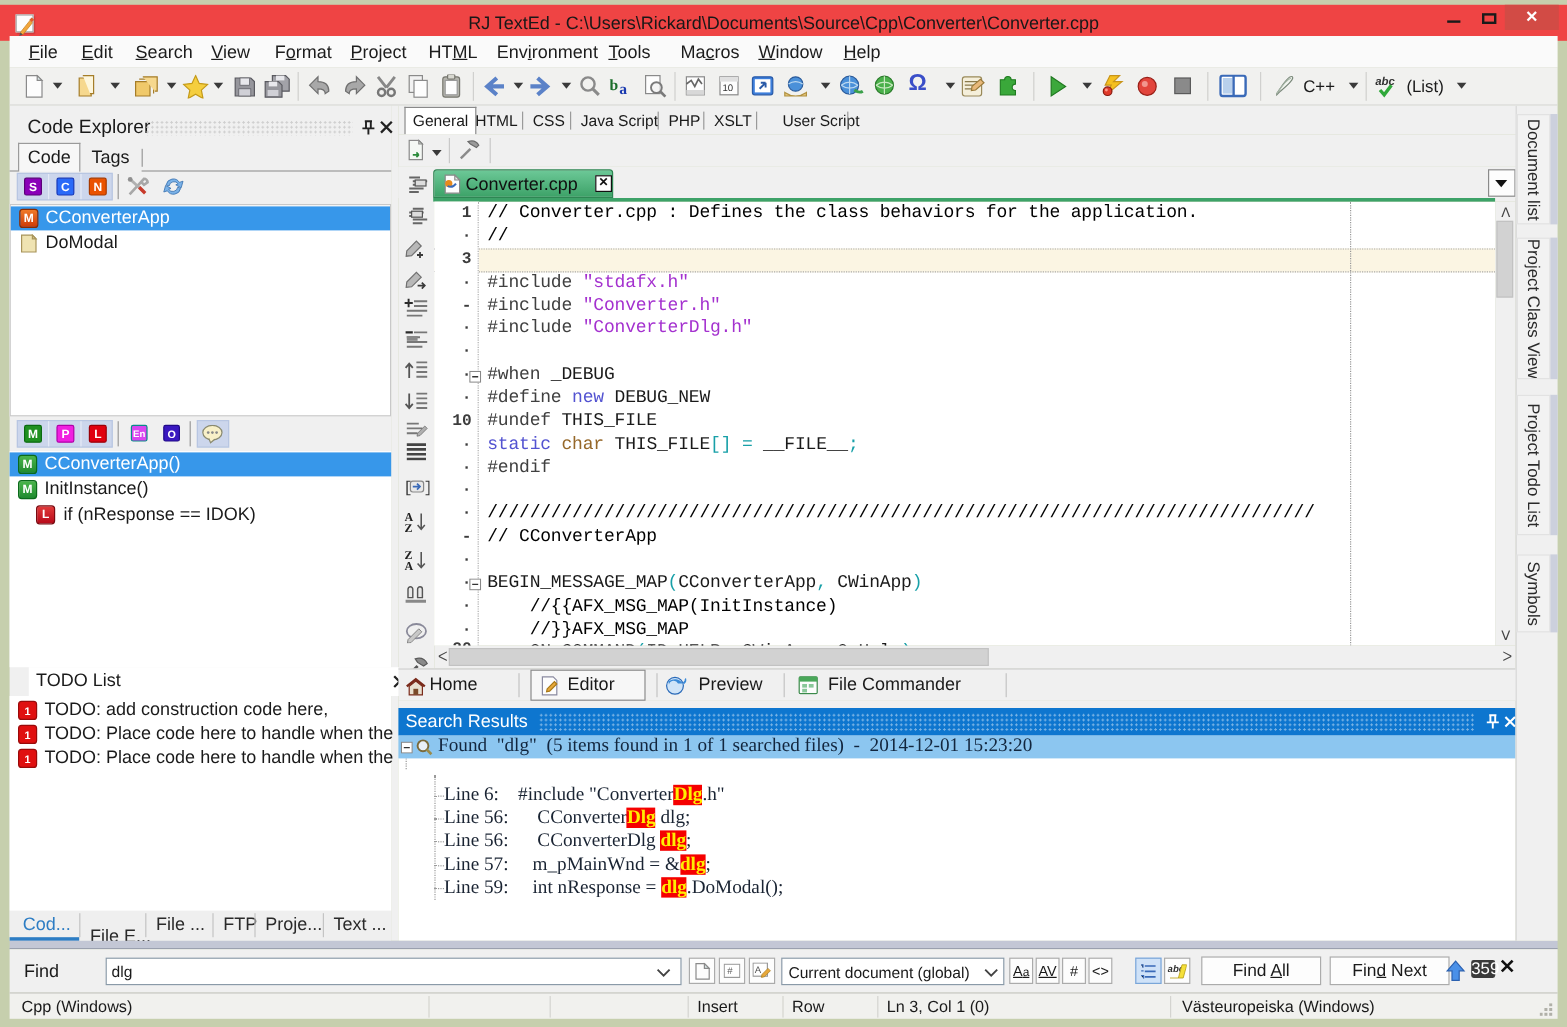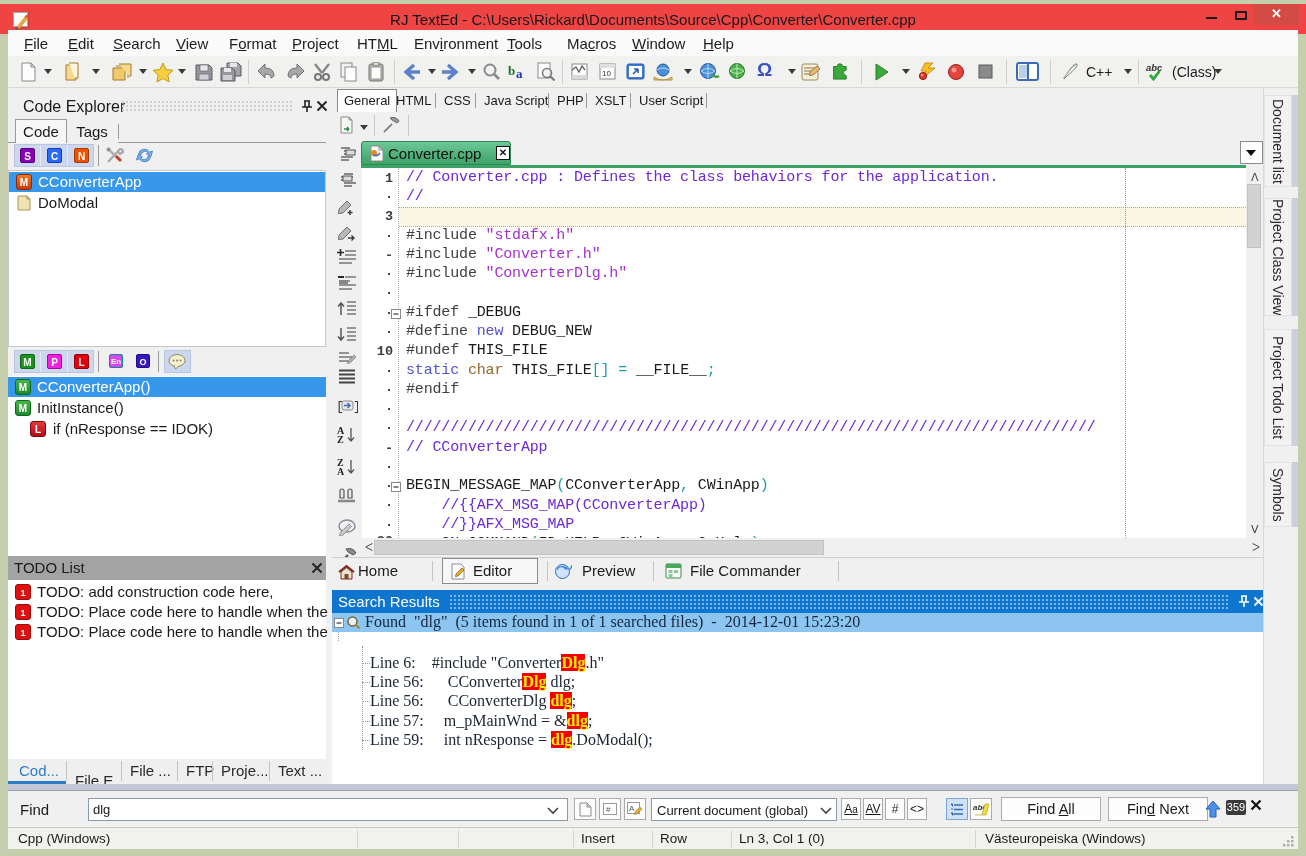--- a/index.html
+++ b/index.html
@@ -40,21 +40,21 @@
 #edtoolbar{position:absolute;left:332px;top:112px;width:932px;height:27px;background:#f0f0f0}
 #tabrow{position:absolute;left:332px;top:139px;width:932px;height:26px;background:#f0f0f0}
 #filetab{position:absolute;left:361px;top:141px;width:150px;height:24px;background:linear-gradient(#6cc897,#3da268);border:1px solid #2e8653;border-radius:3px 3px 0 0}
 #filetab .txt{position:absolute;left:26px;top:3px;font-size:15px;color:#101010}
 #filetab .close{position:absolute;left:134px;top:4px;width:14px;height:14px;background:#fff;border:1.5px solid #111;font-size:10px;line-height:11px;text-align:center;color:#111;font-weight:bold}
 #greenline{position:absolute;left:361px;top:165px;width:885px;height:3px;background:#3da268}
 #editor{position:absolute;left:362px;top:168px;width:884px;height:370px;background:#fff;overflow:hidden}
 #gutter{position:absolute;left:362px;top:168px;width:37px;height:370px;background:#fff;border-right:1px dotted #b0b0b0}
 .lnum{position:absolute;right:6px;font-family:"Liberation Mono",monospace;font-size:13.5px;font-weight:bold;color:#3c3c3c;width:30px;text-align:right}
 #code{position:absolute;left:406px;top:168px;font-family:"Liberation Mono",monospace;font-size:15px;letter-spacing:-0.16px;line-height:19.27px;white-space:pre;color:#1a1a1a}
-.cg{color:#6d28d9}.co{color:#404040}.cs{color:#a431cf}.ck{color:#5353d1}.ct{color:#18a0a8}.cb{color:#96682a}
+.cg{color:#000000}.co{color:#404040}.cs{color:#a431cf}.ck{color:#5353d1}.ct{color:#18a0a8}.cb{color:#96682a}
 #curline{position:absolute;left:362px;top:207px;width:884px;height:20px;background:#fbf5e3;border-top:1px dotted #aaa;border-bottom:1px dotted #aaa}
 #marginline{position:absolute;left:1125px;top:168px;width:1px;height:370px;border-left:1px dotted #999}
 
 .sb{position:absolute;background:#f0f0f0}
 .sbthumb{position:absolute;background:#d2d2d2;border:1px solid #c2c2c2}
 .arr{position:absolute;font-size:11px;color:#444;font-family:"Liberation Sans",sans-serif}
 
 #btabs{position:absolute;left:332px;top:557px;width:932px;height:27px;background:#f0f0f0;border-top:1px solid #d0d0d0}
 
 #sr{position:absolute;left:332px;top:590px;width:931px;height:194px;background:#fff}
@@ -247,21 +247,21 @@
       <path d="M4 16 q10 -16 13 -14 q2 2 -10 12 l-3 3 z" fill="#f2f5f0" stroke="#7a887a"></path>
       <path d="M4 16 q8 -12 12 -13" fill="none" stroke="#a8b8a8"></path>
     </svg>
  <div class="tlabel" style="left:1086px">C++</div>
  <div class="dd" style="left:1124px"></div>
  <div class="tsep" style="left:1138px"></div>
  <svg class="ti" style="left:1146px" width="22" height="20">
       <text x="0" y="9" font-size="9.5" font-style="italic" font-weight="bold" fill="#333" font-family="Liberation Sans">abc</text>
       <path d="M4 13 l3.5 4 6 -8" stroke="#2fa83a" stroke-width="2.8" fill="none"></path>
     </svg>
- <div class="tlabel" style="left:1172px">(Class)</div>
+ <div class="tlabel" style="left:1172px">(List)</div>
  <div class="dd" style="left:1214px"></div>
 </div>
 <div id="leftpanel"></div>
 <div style="position:absolute;left:326px;top:88px;width:6px;height:696px;background:#f0f0f0"></div>
 <div style="position:absolute;left:332px;top:584px;width:931px;height:6px;background:#f0f0f0"></div>
 <div id="ce-head">
  <span style="position:absolute;left:15px;top:3px;font-size:16px;color:#1a1a1a">Code Explorer</span>
  <div class="hatch" style="position:absolute;left:113px;top:5px;width:173px;height:13px"></div>
  <svg style="position:absolute;left:292px;top:4px" width="14" height="15">
       <path d="M4 2 h6 M5 2 v6 h-3 l10 0 h-3 v-6 M7 8 v5" stroke="#222" stroke-width="1.6" fill="none"></path>
@@ -336,21 +336,21 @@
     </div>
  <div class="trow" style="top:22px">
       <div class="ticon" style="background:linear-gradient(#4ab54a,#1f8a2f);border:1px solid #0a6a1a">M</div>
       <span class="tlabeltxt">InitInstance()</span>
     </div>
  <div class="trow" style="top:43px">
       <div class="ticon" style="left:22px;background:linear-gradient(#e23a3a,#b80a1a);border:1px solid #7a0a10">L</div>
       <span class="tlabeltxt" style="left:45px">if (nResponse == IDOK)</span>
     </div>
 </div>
-<div id="todo-head" style="position:absolute;left:8px;top:556px;width:318px;height:24px;background:#a3a3a3">
+<div id="todo-head" style="position:absolute;left:24px;top:556px;width:318px;height:24px;background:#ffffff">
  <span style="position:absolute;left:6px;top:3px;font-size:15px">TODO List</span>
  <svg style="position:absolute;left:303px;top:6px" width="13" height="13">
       <path d="M1.5 1.5 l9 9 M10.5 1.5 l-9 9" stroke="#222" stroke-width="1.9"></path>
     </svg>
 </div>
 <div class="tree" style="left:8px;top:580px;width:318px;height:179px;border:none">
  <div class="trow" style="top:2px">
       <div class="ticon" style="background:#e01010;border:1px solid #9a0a0a;font-size:9px">1</div>
       <span class="tlabeltxt">TODO: add construction code here,</span>
     </div>
@@ -382,21 +382,21 @@
  <div class="ltab" style="left:58px">HTML</div>
  <div class="lsep" style="left:103px"></div>
  <div class="ltab" style="left:106px">CSS</div>
  <div class="lsep" style="left:143px"></div>
  <div class="ltab" style="left:146px">Java Script</div>
  <div class="lsep" style="left:216px"></div>
  <div class="ltab" style="left:219px">PHP</div>
  <div class="lsep" style="left:254px"></div>
  <div class="ltab" style="left:257px">XSLT</div>
  <div class="lsep" style="left:298px"></div>
- <div class="ltab" style="left:301px">User Script</div>
+ <div class="ltab" style="left:314px">User Script</div>
  <div class="lsep" style="left:374px"></div>
 </div>
 <div id="edtoolbar">
  <svg style="position:absolute;left:6px;top:4px" width="18" height="19">
       <path d="M3 1 h8 l3 3 v13 h-11 z" fill="#f4f8f4" stroke="#8a8a8a"></path>
       <path d="M11 1 l3 3 h-3 z" fill="#d8e4d8" stroke="#8a8a8a"></path>
       <path d="M6 13 h5 m0 0 l-2 -2 m2 2 l-2 2" stroke="#2a8a3a" stroke-width="1.4" fill="none"></path>
     </svg>
  <div class="dd" style="left:28px;top:13px;position:absolute"></div>
  <div style="position:absolute;left:42px;top:3px;width:1px;height:21px;background:#c9c9c9"></div>
@@ -517,31 +517,31 @@
     <div class="lnum" style="top:350px">·</div>
     <div class="lnum" style="top:366px">20</div>
 </div>
 <div id="code"><span class="cg">// Converter.cpp : Defines the class behaviors for the application.</span>
 <span class="cg">//</span>
 
 <i class="co">#include</i> <i class="cs">"stdafx.h"</i>
 <i class="co">#include</i> <i class="cs">"Converter.h"</i>
 <i class="co">#include</i> <i class="cs">"ConverterDlg.h"</i>
 
-<i class="co">#ifdef</i> _DEBUG
+<i class="co">#when</i> _DEBUG
 <i class="co">#define</i> <i class="ck">new</i> DEBUG_NEW
 <i class="co">#undef</i> THIS_FILE
 <i class="ck">static</i> <i class="cb">char</i> THIS_FILE<i class="ct">[]</i> <i class="ct">=</i> __FILE__<i class="ct">;</i>
 <i class="co">#endif</i>
 
 <span class="cg">//////////////////////////////////////////////////////////////////////////////</span>
 <span class="cg">// CConverterApp</span>
 
 BEGIN_MESSAGE_MAP<i class="ct">(</i>CConverterApp<i class="ct">,</i> CWinApp<i class="ct">)</i>
-    <span class="cg">//{{AFX_MSG_MAP(CConverterApp)</span>
+    <span class="cg">//{{AFX_MSG_MAP(InitInstance)</span>
     <span class="cg">//}}AFX_MSG_MAP</span>
     ON_COMMAND<i class="ct">(</i>ID_HELP<i class="ct">,</i> CWinApp<i class="ct">::</i>OnHelp<i class="ct">)</i></div>
 <svg class="fold" style="position:absolute;left:391px;top:309px" width="10" height="10">
     <rect x="0.5" y="0.5" width="9" height="9" fill="#fff" stroke="#888"></rect>
     <path d="M2.5 5 h5" stroke="#333" stroke-width="1.2"></path>
   </svg>
 <svg class="fold" style="position:absolute;left:391px;top:482px" width="10" height="10">
     <rect x="0.5" y="0.5" width="9" height="9" fill="#fff" stroke="#888"></rect>
     <path d="M2.5 5 h5" stroke="#333" stroke-width="1.2"></path>
   </svg>
@@ -669,21 +669,21 @@
       </svg></div>
  <div class="fbtn" style="left:962px;top:7px;width:22px;height:22px"><svg width="16" height="15" style="margin-top:3px">
         <text x="0" y="8" font-size="8" font-style="italic" font-weight="bold" fill="#333">abc</text>
         <path d="M2 13 h11 l3 -11 -4 0 -3 11" fill="#f5e03a" stroke="#b8a018" stroke-width=".7"></path>
       </svg></div>
  <div class="fbtn" style="left:993px;top:6px;width:100px;height:24px;font-size:14.5px;line-height:23px">Find <u>A</u>ll</div>
  <div class="fbtn" style="left:1100px;top:6px;width:100px;height:24px;font-size:14.5px;line-height:23px">Fin<u>d</u> Next</div>
  <svg style="position:absolute;left:1196px;top:8px" width="18" height="20">
       <path d="M9 2 l7 8 h-4 v8 h-6 v-8 h-4 z" fill="#4a90e8" stroke="#2a60b0"></path>
     </svg>
- <div style="position:absolute;left:1218px;top:9px;width:20px;height:15px;background:#3a3a3a;border-radius:2px;color:#fff;font-size:11px;text-align:center;line-height:15px">359</div>
+ <div style="position:absolute;left:1218px;top:9px;width:20px;height:15px;background:#3a3a3a;border-radius:2px;color:#fff;font-size:14px;text-align:center;line-height:15px">359</div>
  <svg style="position:absolute;left:1242px;top:8px" width="13" height="13">
       <path d="M1.5 1.5 l9 9 M10.5 1.5 l-9 9" stroke="#111" stroke-width="2.2"></path>
     </svg>
 </div>
 <div id="statusbar">
  <span style="position:absolute;left:10px;top:3px">Cpp (Windows)</span>
  <div class="ssep" style="left:349px"></div>
  <div class="ssep" style="left:450px"></div>
  <div class="ssep" style="left:565px"></div>
  <span style="position:absolute;left:573px;top:3px">Insert</span>

